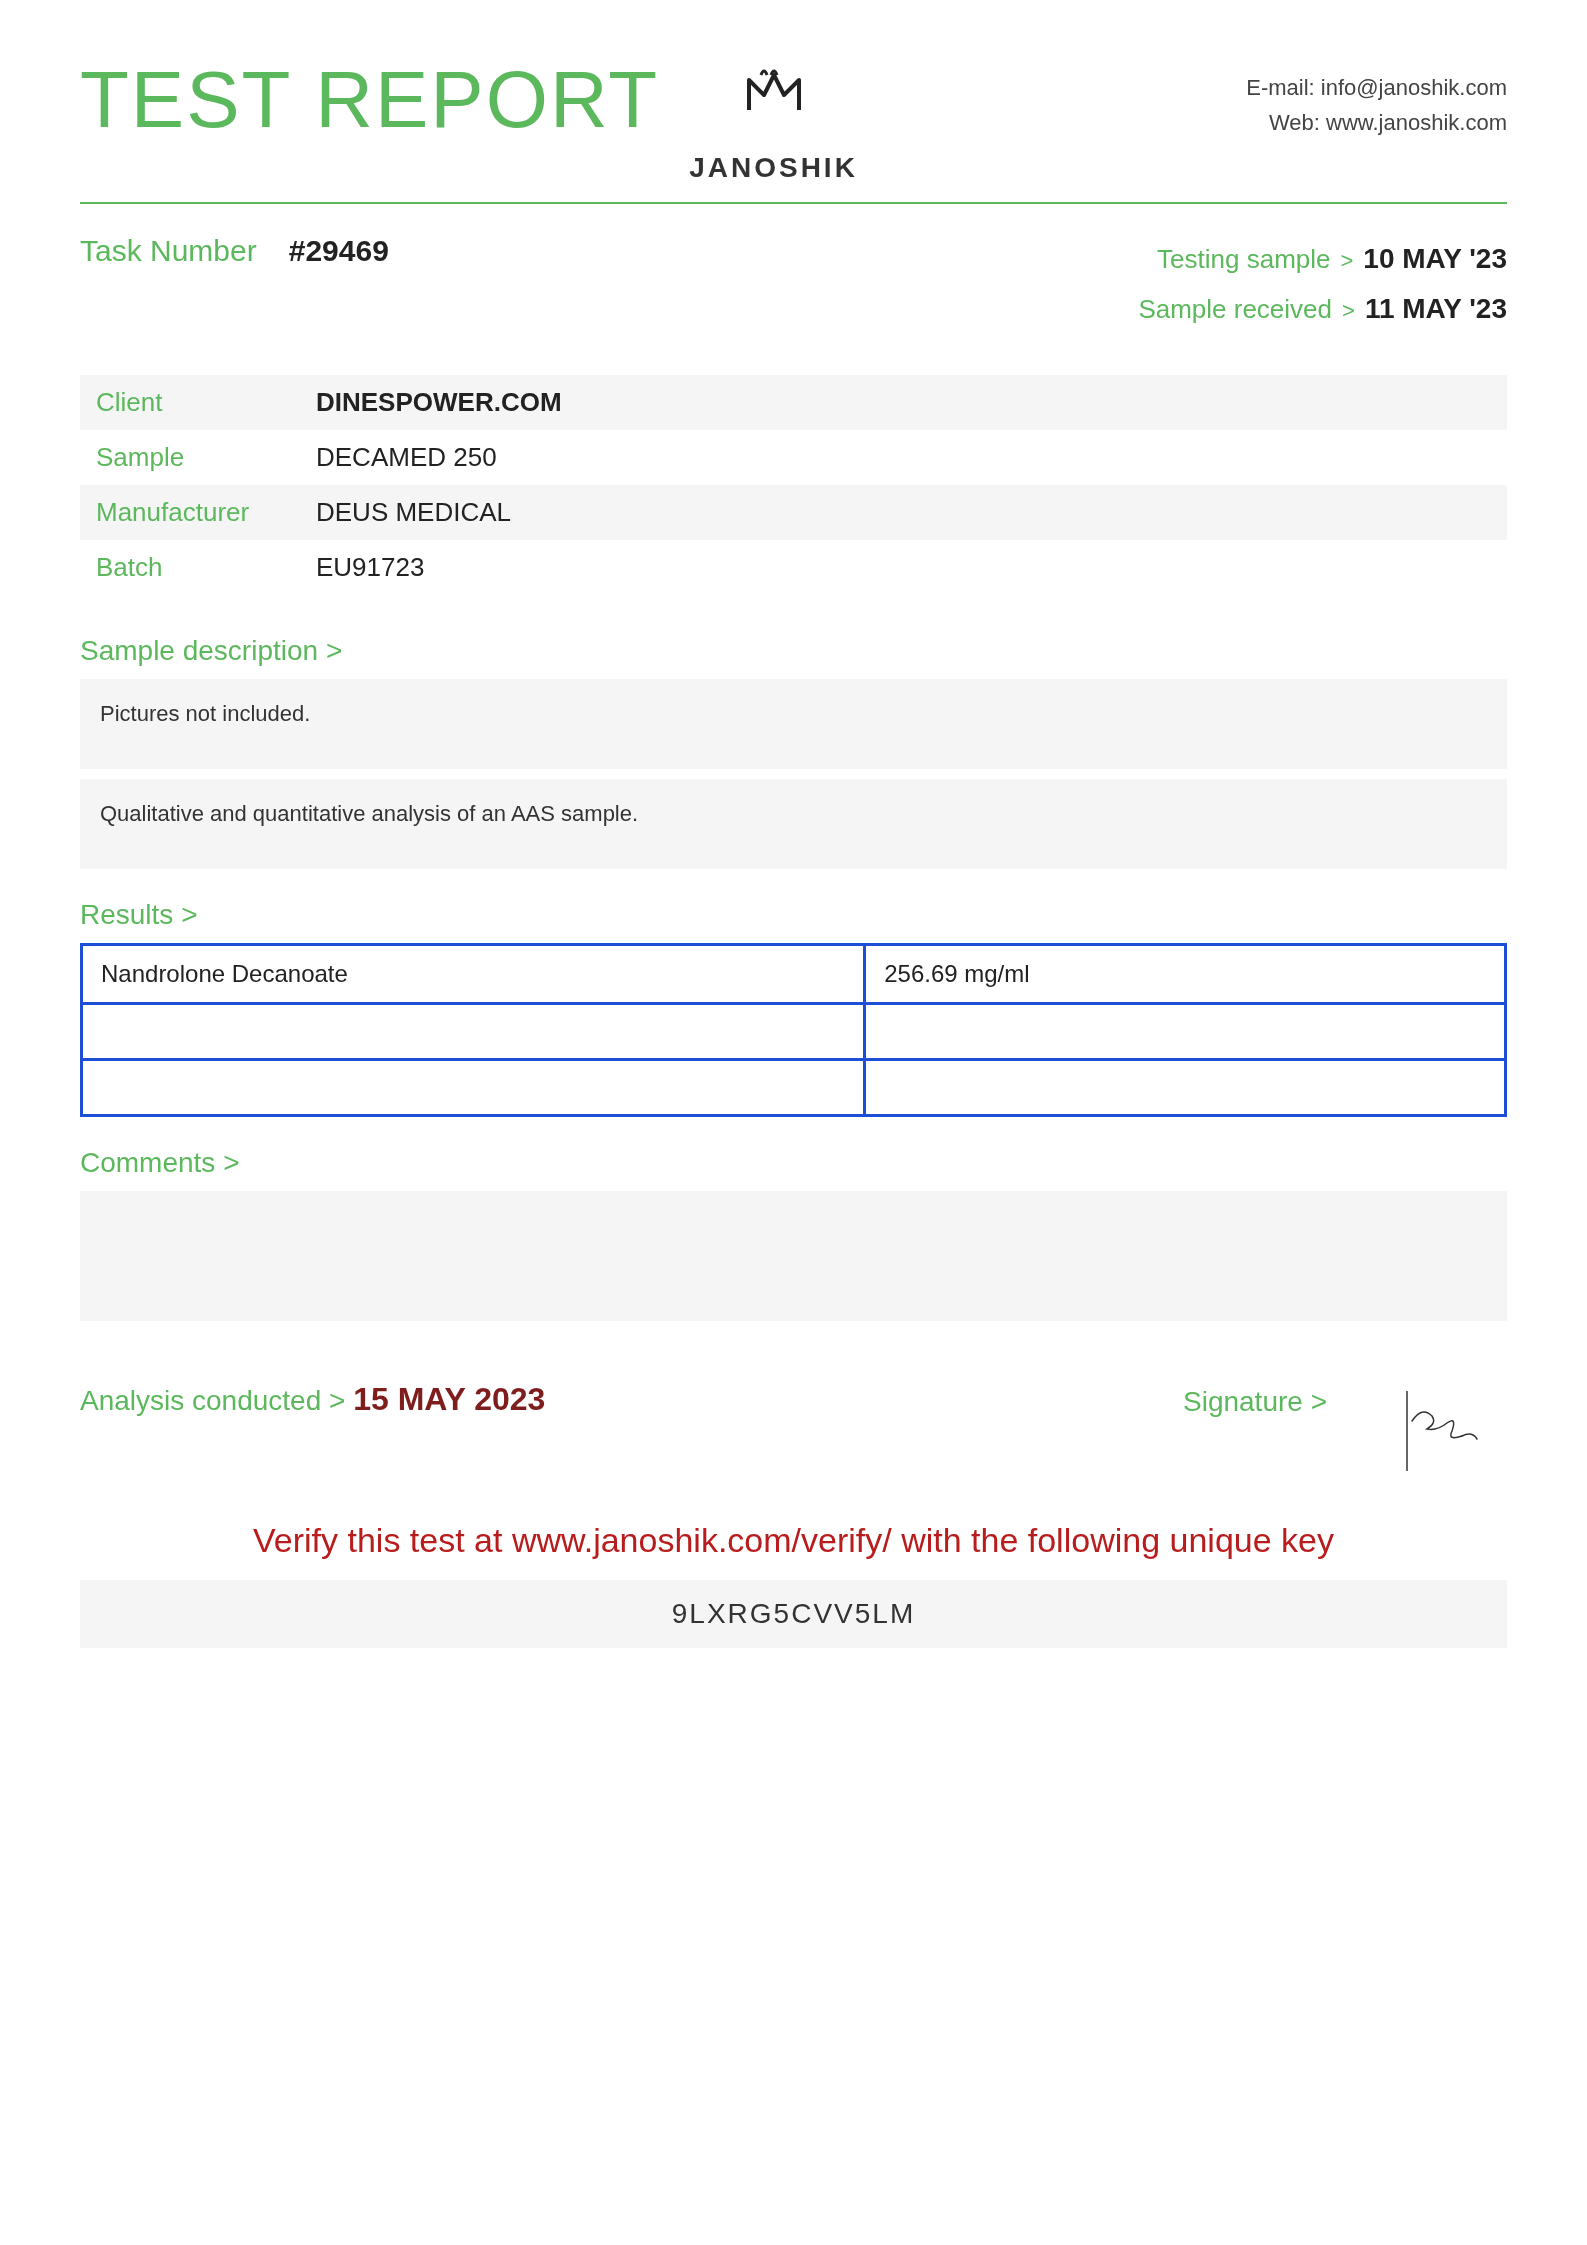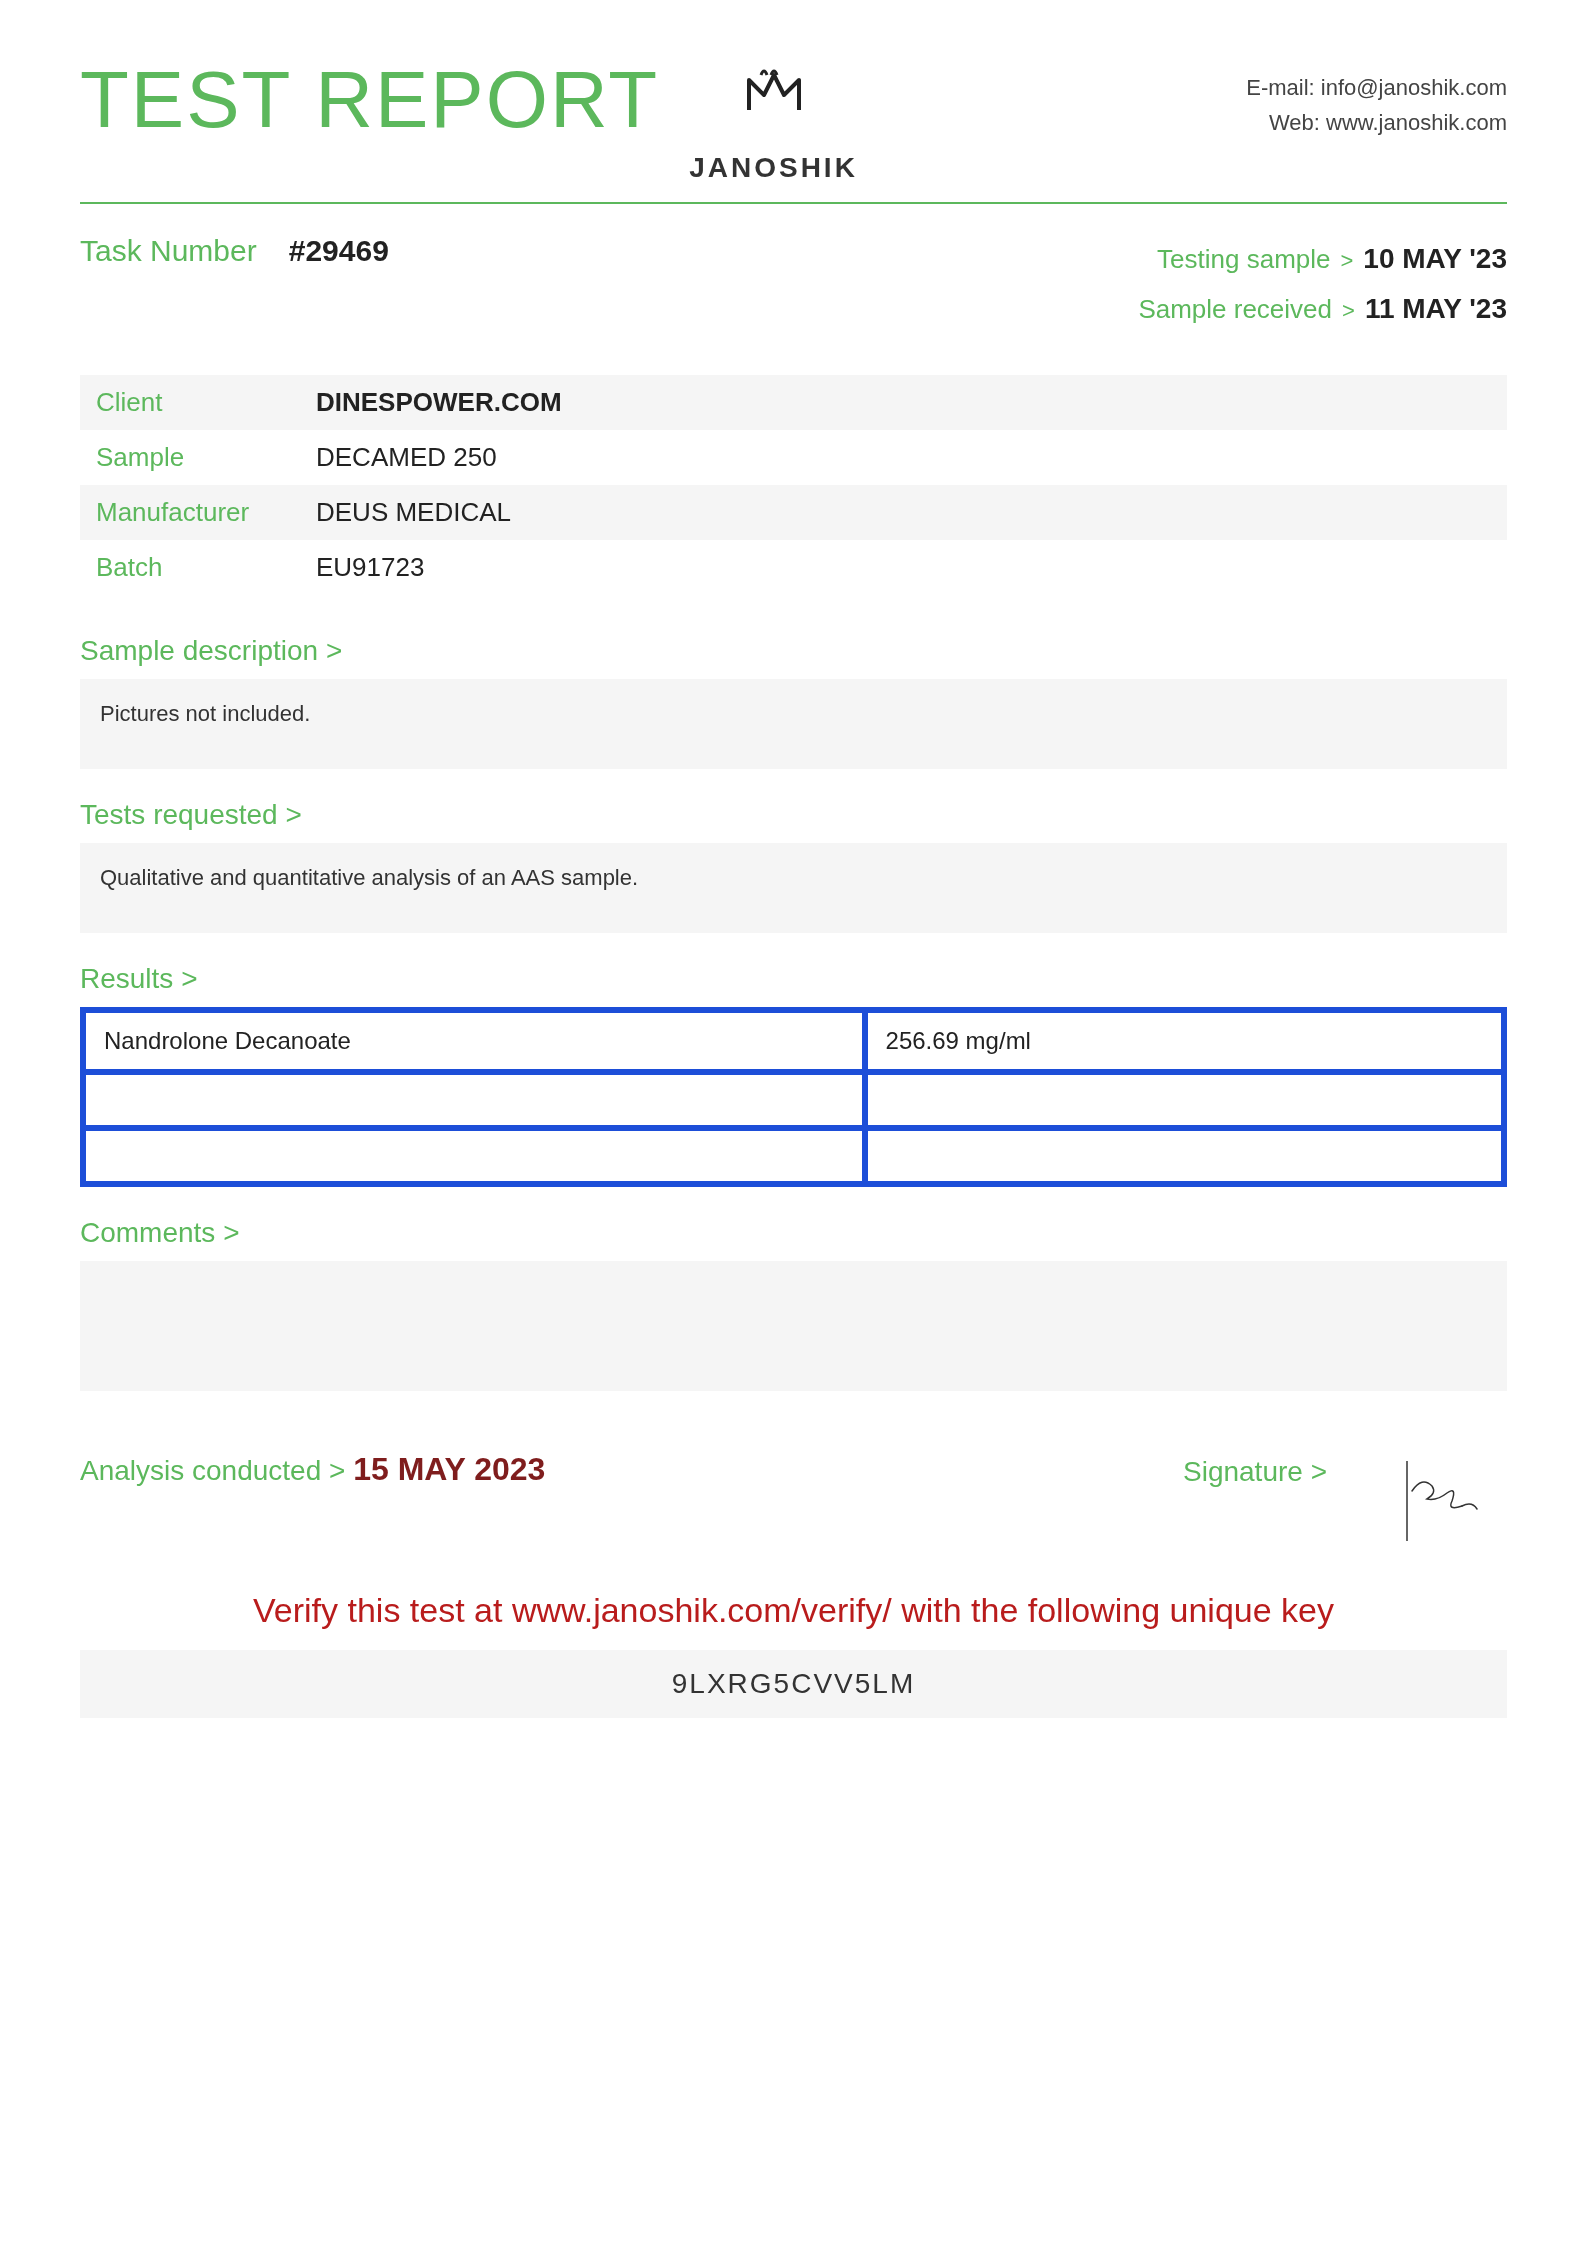--- a/index.html
+++ b/index.html
@@ -149,21 +149,21 @@
       margin-bottom: 10px;
     }
 
     
     .results-table {
       width: 100%;
       border-collapse: collapse;
       margin-bottom: 10px;
     }
     .results-table td {
-      border: 6px solid #1d4ed8;
+      border: 3px solid #1d4ed8;
       padding: 14px 18px;
       font-size: 24px;
       font-family: Arial, sans-serif;
       height: 56px;
     }
     .results-table td:first-child {
       width: 55%;
     }
     .results-table td:last-child {
       width: 45%;
@@ -299,21 +299,20 @@
   </tr>
 </tbody>
   </table>
 
 <div>
   <div class="section-heading">Sample description &gt;</div>
   <div class="section-box">Pictures not included.</div>
 </div>
 
 <div>
-  <div class="section-heading">Tests requested &gt;</div>
   <div class="section-box">Qualitative and quantitative analysis of an AAS sample.</div>
 </div>
 
 <div>
   <div class="section-heading">Results &gt;</div>
   <table class="results-table">
     <tbody>
         <tr>
       <td>Nandrolone Decanoate</td>
       <td>256.69 mg/ml</td>

